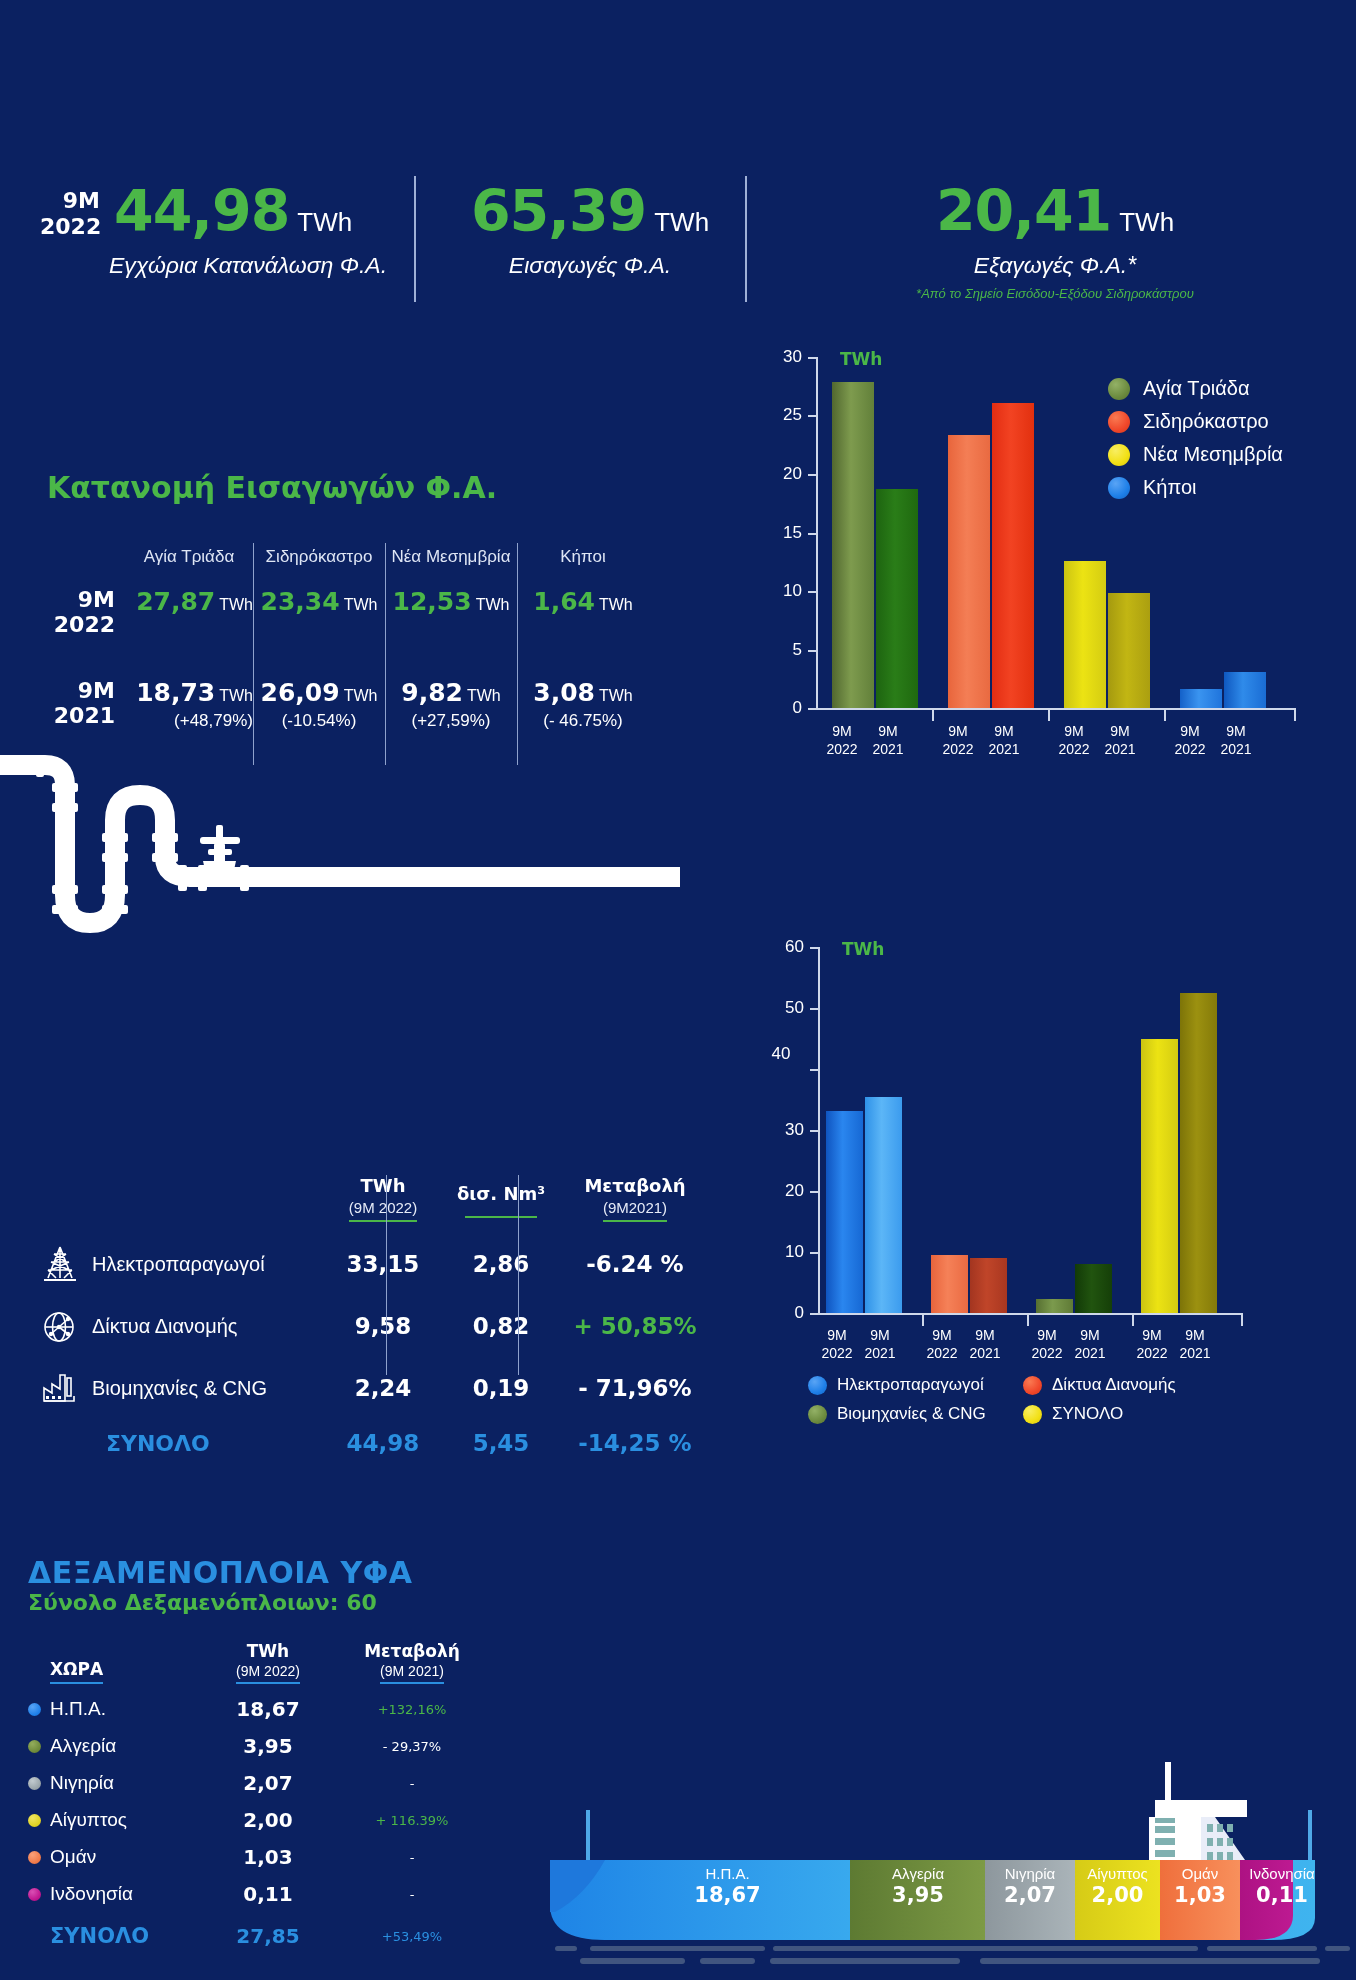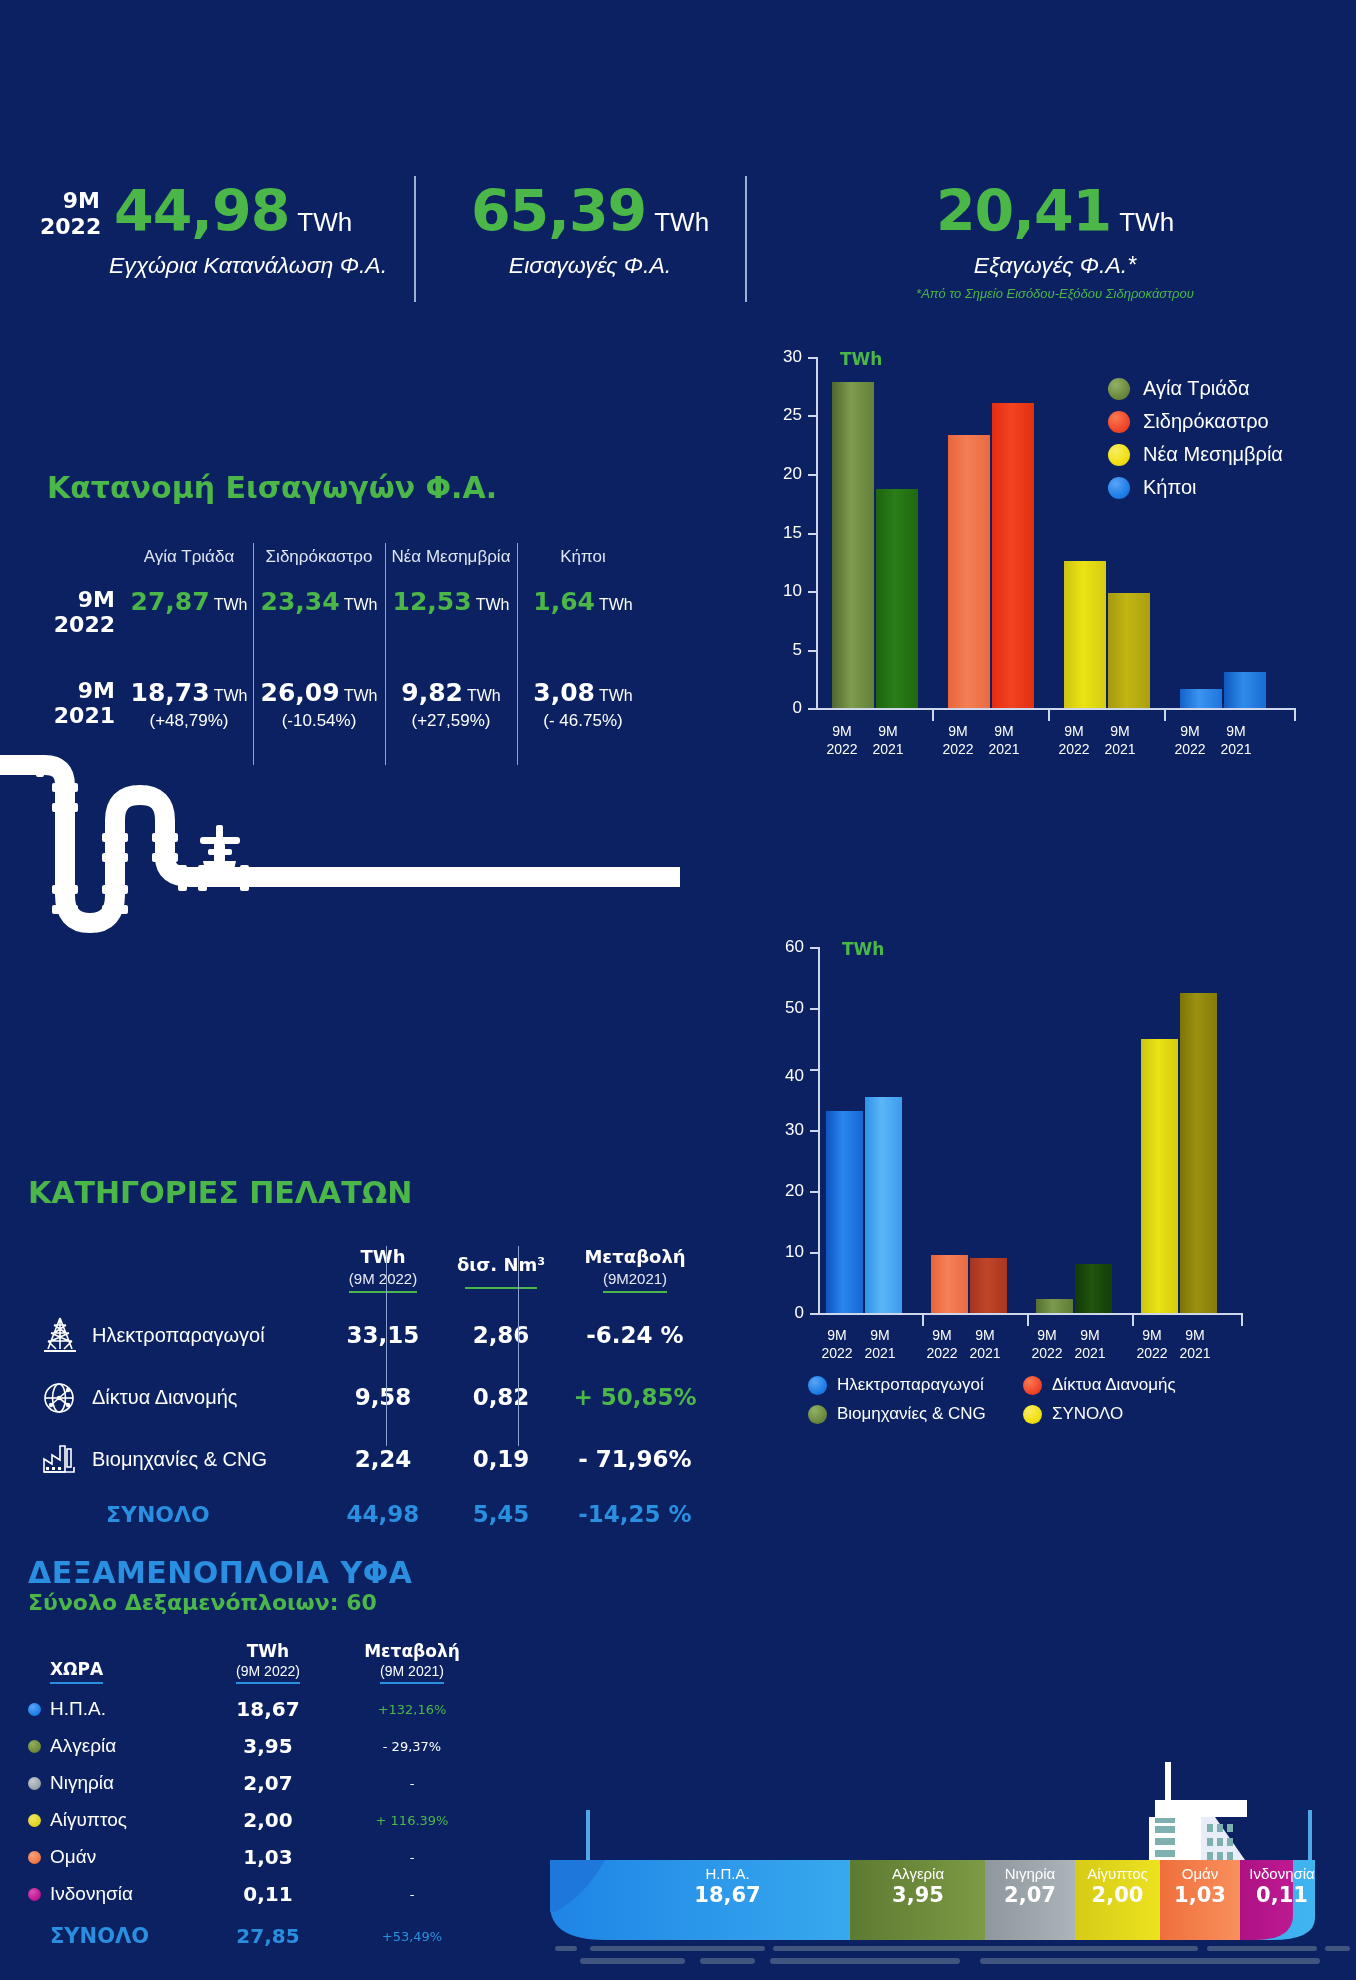--- a/index.html
+++ b/index.html
@@ -95,21 +95,21 @@
   .imp-head { display: flex; align-items: flex-end; padding-left: 78px; }
   .imp-head .cell { flex: 0 0 132px; font-size: 17px; color: #dfe6f5; text-align: center; }
   .imp-head .cell.c0 { flex-basis: 128px; }
   .imp-row { display: flex; align-items: flex-start; margin-top: 20px; }
   .imp-row .yr {
     flex: 0 0 78px; text-align: right; padding-right: 10px;
     font-size: 22px; font-weight: 700; line-height: 1.15;
     font-family: "DejaVu Sans", sans-serif;
   }
   .imp-row .cell { flex: 0 0 132px; text-align: center; }
-  .imp-row .cell.c0 { flex-basis: 128px; }
+  .imp-row .cell.c0 { flex-basis: 128px; text-align: right; }
   .imp-row .val { font-size: 25px; font-weight: 800; font-family: "DejaVu Sans", sans-serif; }
   .imp-row.y22 .val { color: #4bb748; }
   .imp-row.y21 .val { color: #ffffff; }
   .imp-row .u { font-size: 16px; font-weight: 400; color: #ffffff; margin-left: 4px; }
   .imp-row .pct { font-size: 17px; color: #ffffff; margin-top: 4px; }
   .imp-sep { position: absolute; width: 1px; background: #8fa2cd; }
 
   
   .pipe { position: absolute; left: 0px; top: 745px; width: 680px; height: 220px; }
 
@@ -417,21 +417,21 @@
     <div class="ylab" style="left:82px; top:-6px;">TWh</div>
 
     <div class="axis-v" style="left:58px; top:2px; height:368px;"></div>
     <div class="axis-h" style="left:58px; top:368px; width:425px;"></div>
 
     <div class="tick" style="left:50px; top:2px;"></div>
     <div class="tlab" style="left:-2px; top:-8px; width:46px;">60</div>
     <div class="tick" style="left:50px; top:63px;"></div>
     <div class="tlab" style="left:-2px; top:53px; width:46px;">50</div>
     <div class="tick" style="left:50px; top:124px;"></div>
-    <div class="tlab" style="left:-2px; top:121px; width:46px;">40</div>
+    <div class="tlab" style="left:-2px; top:99px; width:46px;text-align:center;">40</div>
     <div class="tick" style="left:50px; top:185px;"></div>
     <div class="tlab" style="left:-2px; top:175px; width:46px;">30</div>
     <div class="tick" style="left:50px; top:246px;"></div>
     <div class="tlab" style="left:-2px; top:236px; width:46px;">20</div>
     <div class="tick" style="left:50px; top:307px;"></div>
     <div class="tlab" style="left:-2px; top:297px; width:46px;">10</div>
     <div class="tick" style="left:50px; top:368px;"></div>
     <div class="tlab" style="left:-2px; top:358px; width:46px;">0</div>
 
     <div style="position:absolute; left:60px; top:0; width:423px; height:368px;">
@@ -500,21 +500,20 @@
         <span>Βιομηχανίες &amp; CNG</span>
       </div>
       <div class="li">
         <i style="background:radial-gradient(circle at 35% 30%,#f8ee62,#f2e014 60%,#d4c40f);"></i>
         <span>ΣΥΝΟΛΟ</span>
       </div>
     </div>
   </div>
 
   <div class="cats">
-    <div class="h-green ttl">ΚΑΤΗΓΟΡΙΕΣ ΠΕΛΑΤΩΝ</div>
 
     <div style="position:relative;">
       <div class="cat-sep" style="left:358px; top:0px; height:200px;"></div>
       <div class="cat-sep" style="left:490px; top:0px; height:200px;"></div>
 
       <div class="cat-head">
         <div class="sp"></div>
         <div class="ch">
           <div class="t1">TWh</div>
           <div class="t2">(9M 2022)</div>

